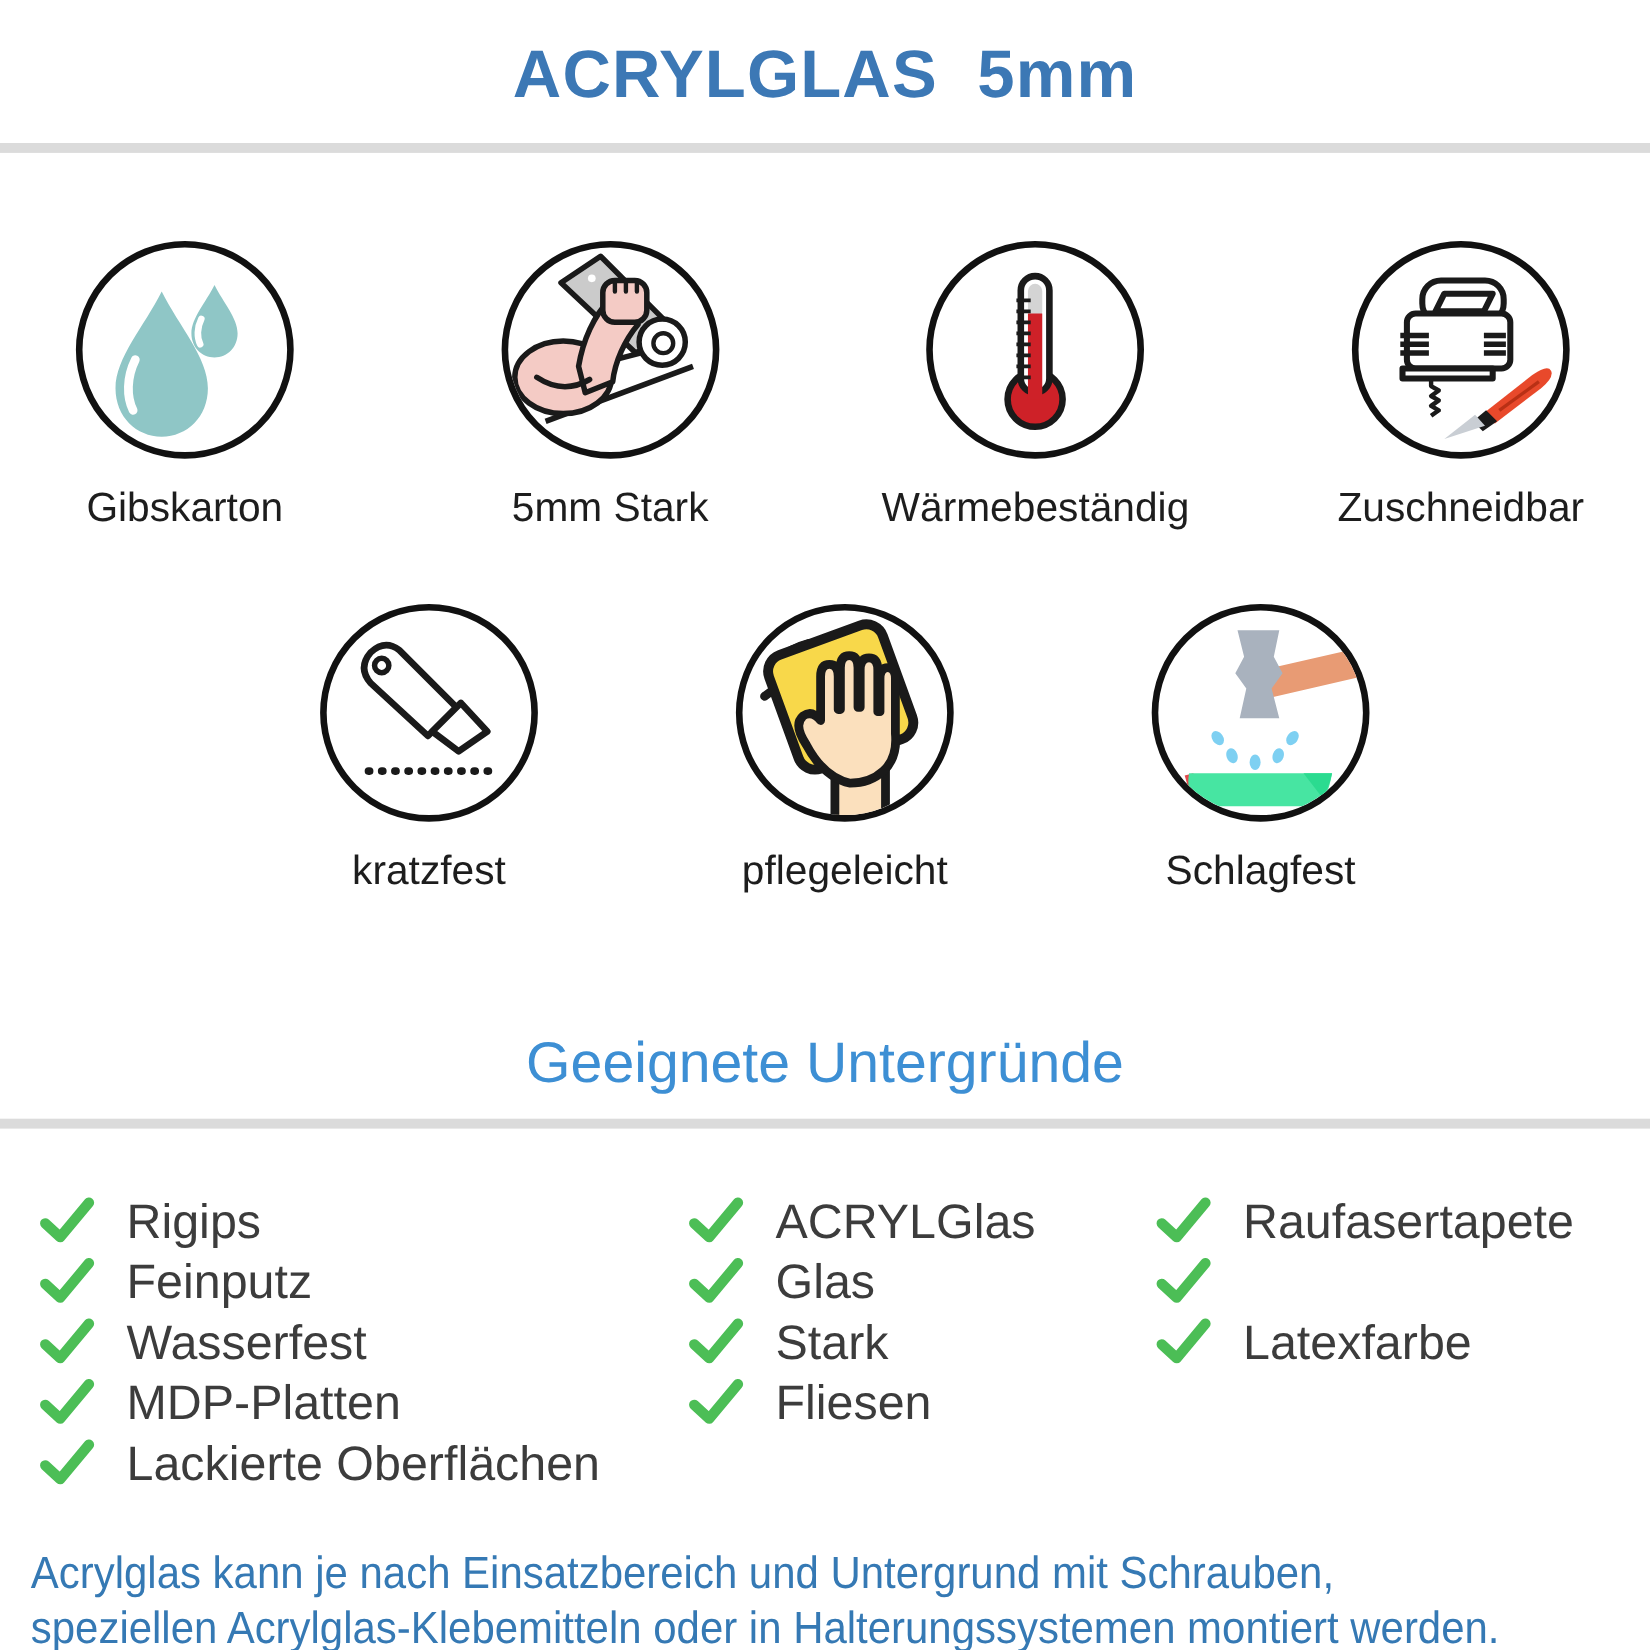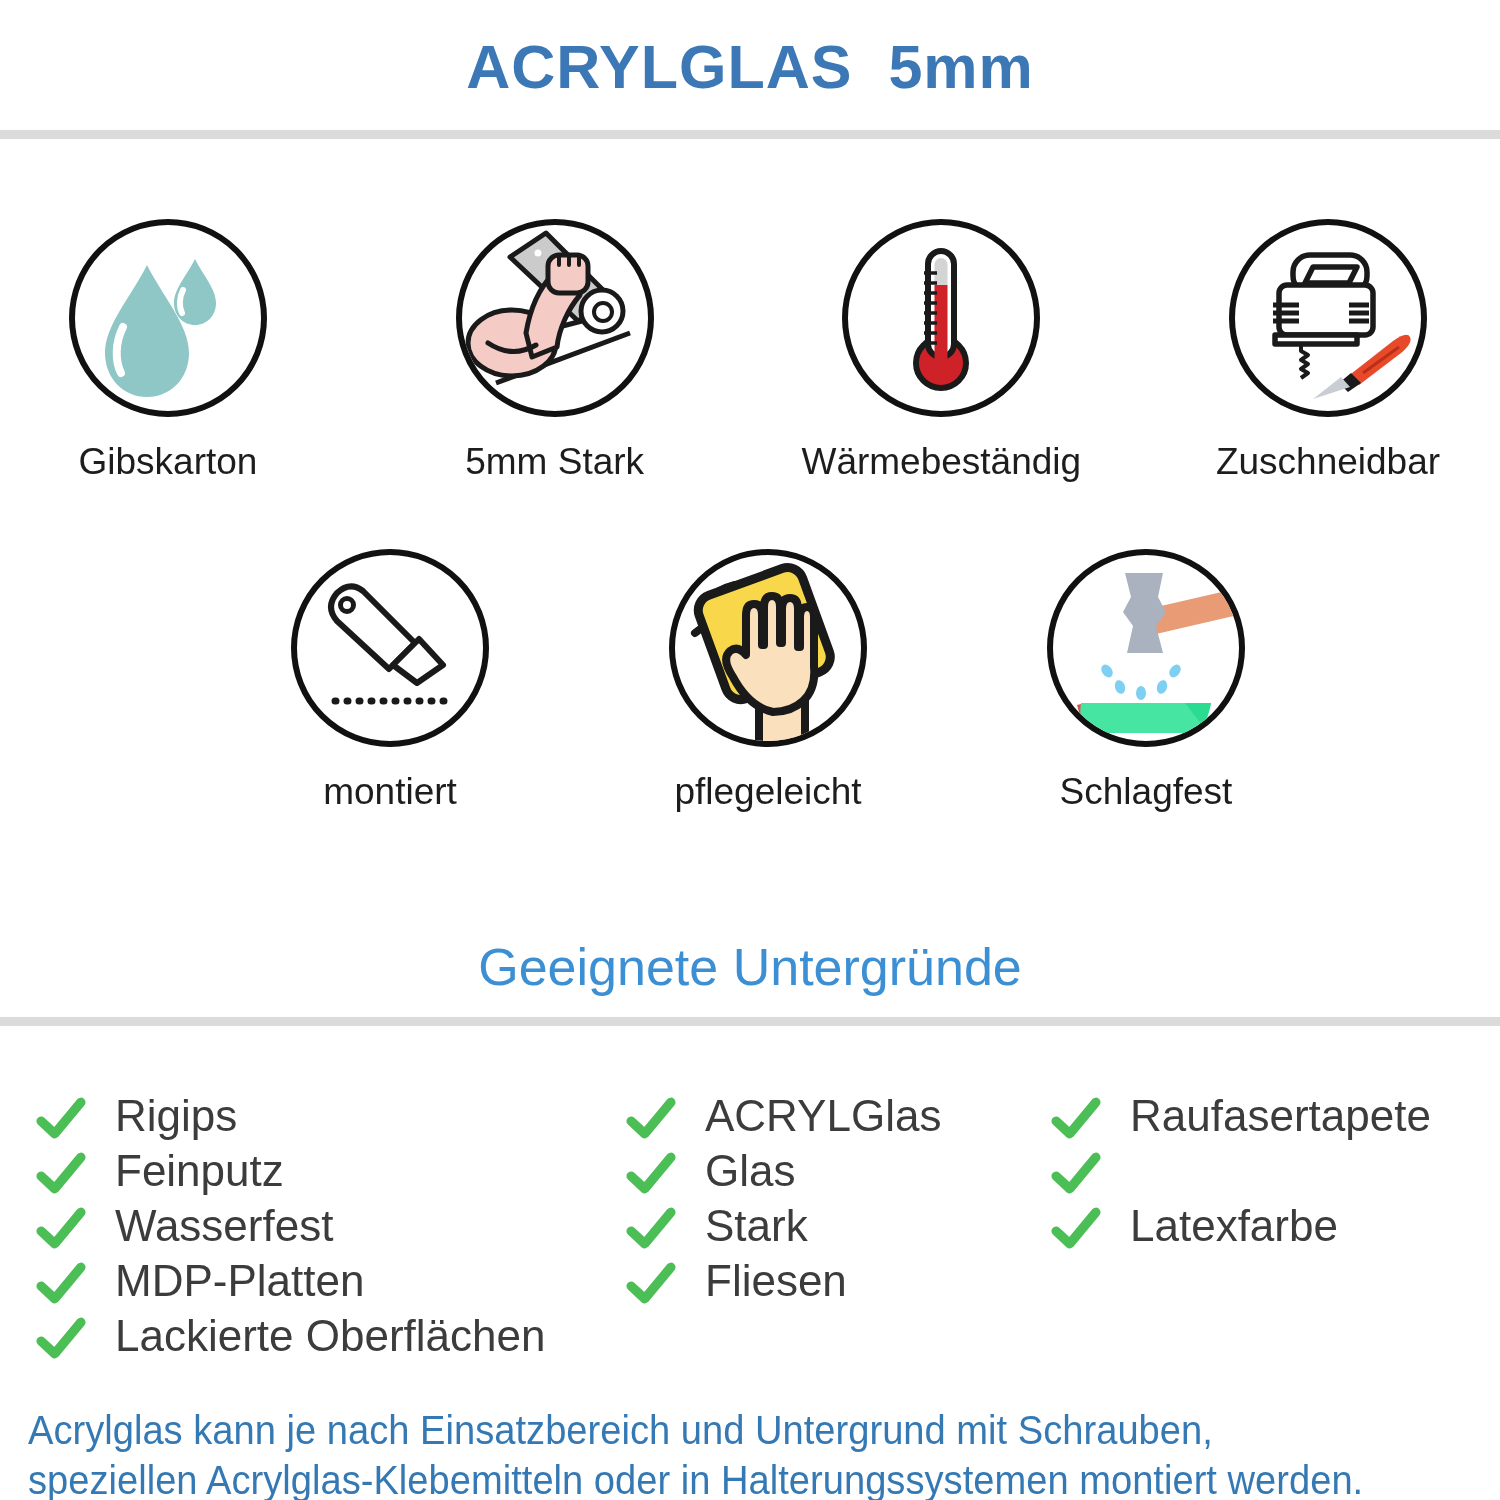--- a/index.html
+++ b/index.html
@@ -40,21 +40,21 @@
   h2.substrates-heading{
     margin:118px 0 0 0;text-align:center;font-size:52px;line-height:72px;
     font-weight:500;color:var(--subtitle-blue);
   }
   .divider.divider2{margin-top:14px;}
   .substrates{display:flex;align-items:flex-start;padding:60px 0 0 35px;}
   .substrates ul{list-style:none;margin:0;padding:0;}
   .substrates .col1{width:590px;}
   .substrates .col2{width:425px;}
   .substrates .col3{flex:1;}
-  .substrate{display:flex;align-items:flex-end;height:55px;}
+  .substrate{display:flex;align-items:flex-start;height:55px;}
   .check{width:52px;height:46px;margin-right:28px;flex:none;}
   .substrate span{
     font-size:44px;font-weight:500;color:var(--text-dark);white-space:nowrap;
   }
   footer{padding:44px 0 0 28px;}
   .footer-line{
     font-size:41px;line-height:50px;color:var(--footer-blue);
     transform:scaleX(0.93);transform-origin:left top;white-space:nowrap;
   }
 </style>
@@ -146,21 +146,21 @@
         <div class="circle">
           <svg viewBox="0 0 186 186">
             <g fill="#fff" stroke="#1a1a1a" stroke-width="6" stroke-linejoin="round">
               <path d="M40 66 Q28 52 40 38 Q53 26 66 36 L118 88 L92 114 Z"></path>
               <path d="M96 110 L122 84 L146 110 L120 128 Z"></path>
             </g>
             <circle cx="50" cy="50" r="6.5" fill="#fff" stroke="#1a1a1a" stroke-width="5"></circle>
             <path d="M38 146 H148" stroke="#1a1a1a" stroke-width="7" stroke-linecap="round" stroke-dasharray="1 11"></path>
           </svg>
         </div>
-        <div class="feature-label">montiert</div>
+        <div class="feature-label">kratzfest</div>
       </div>
 
       <div class="feature">
         <div class="circle">
           <svg viewBox="0 0 186 186">
             <path d="M30 46 Q44 34 60 30" stroke="#1a1a1a" stroke-width="8" fill="none" stroke-linecap="round"></path>
             <path d="M20 78 Q32 68 46 64" stroke="#1a1a1a" stroke-width="8" fill="none" stroke-linecap="round"></path>
             <g transform="rotate(-20 88 78)">
               <rect x="34" y="24" width="110" height="110" rx="16" fill="#F8D84A" stroke="#1a1a1a" stroke-width="9"></rect>
             </g>

